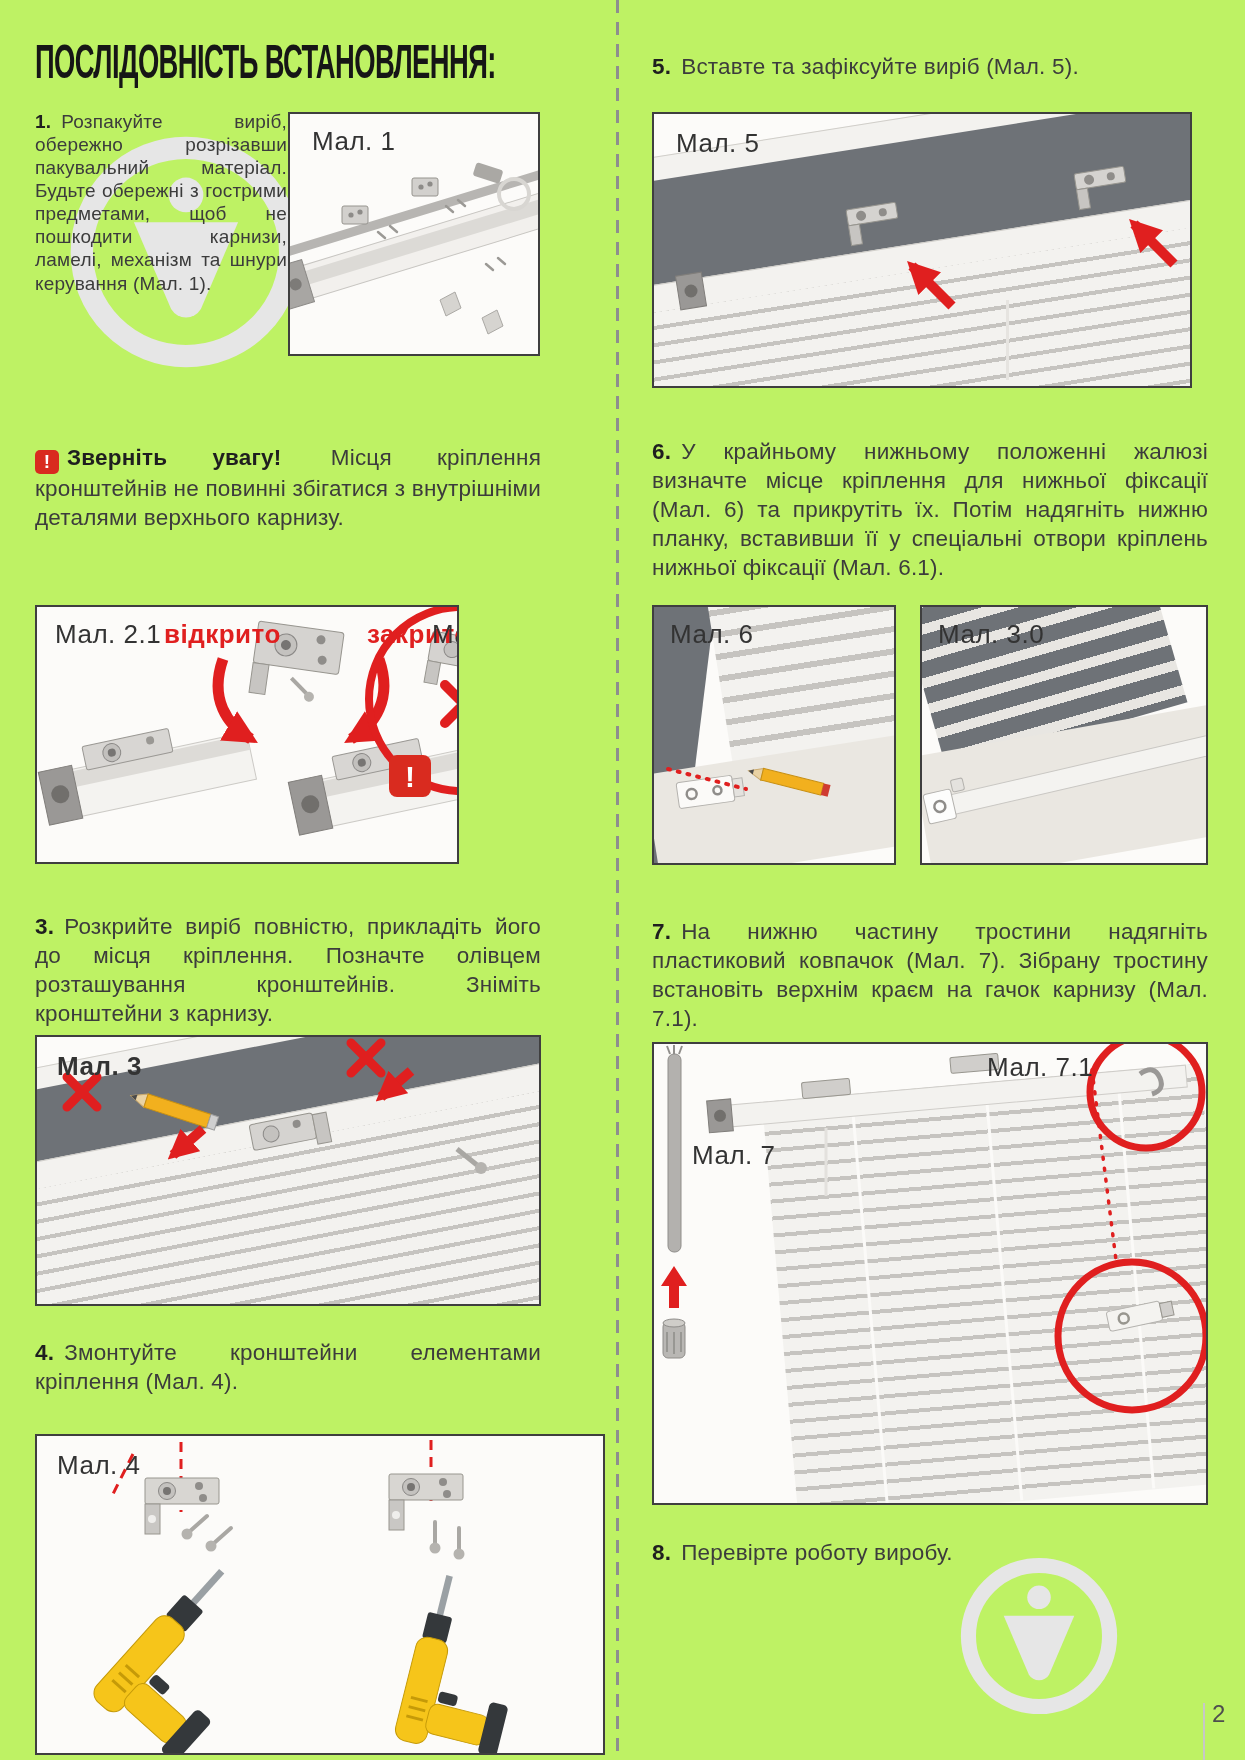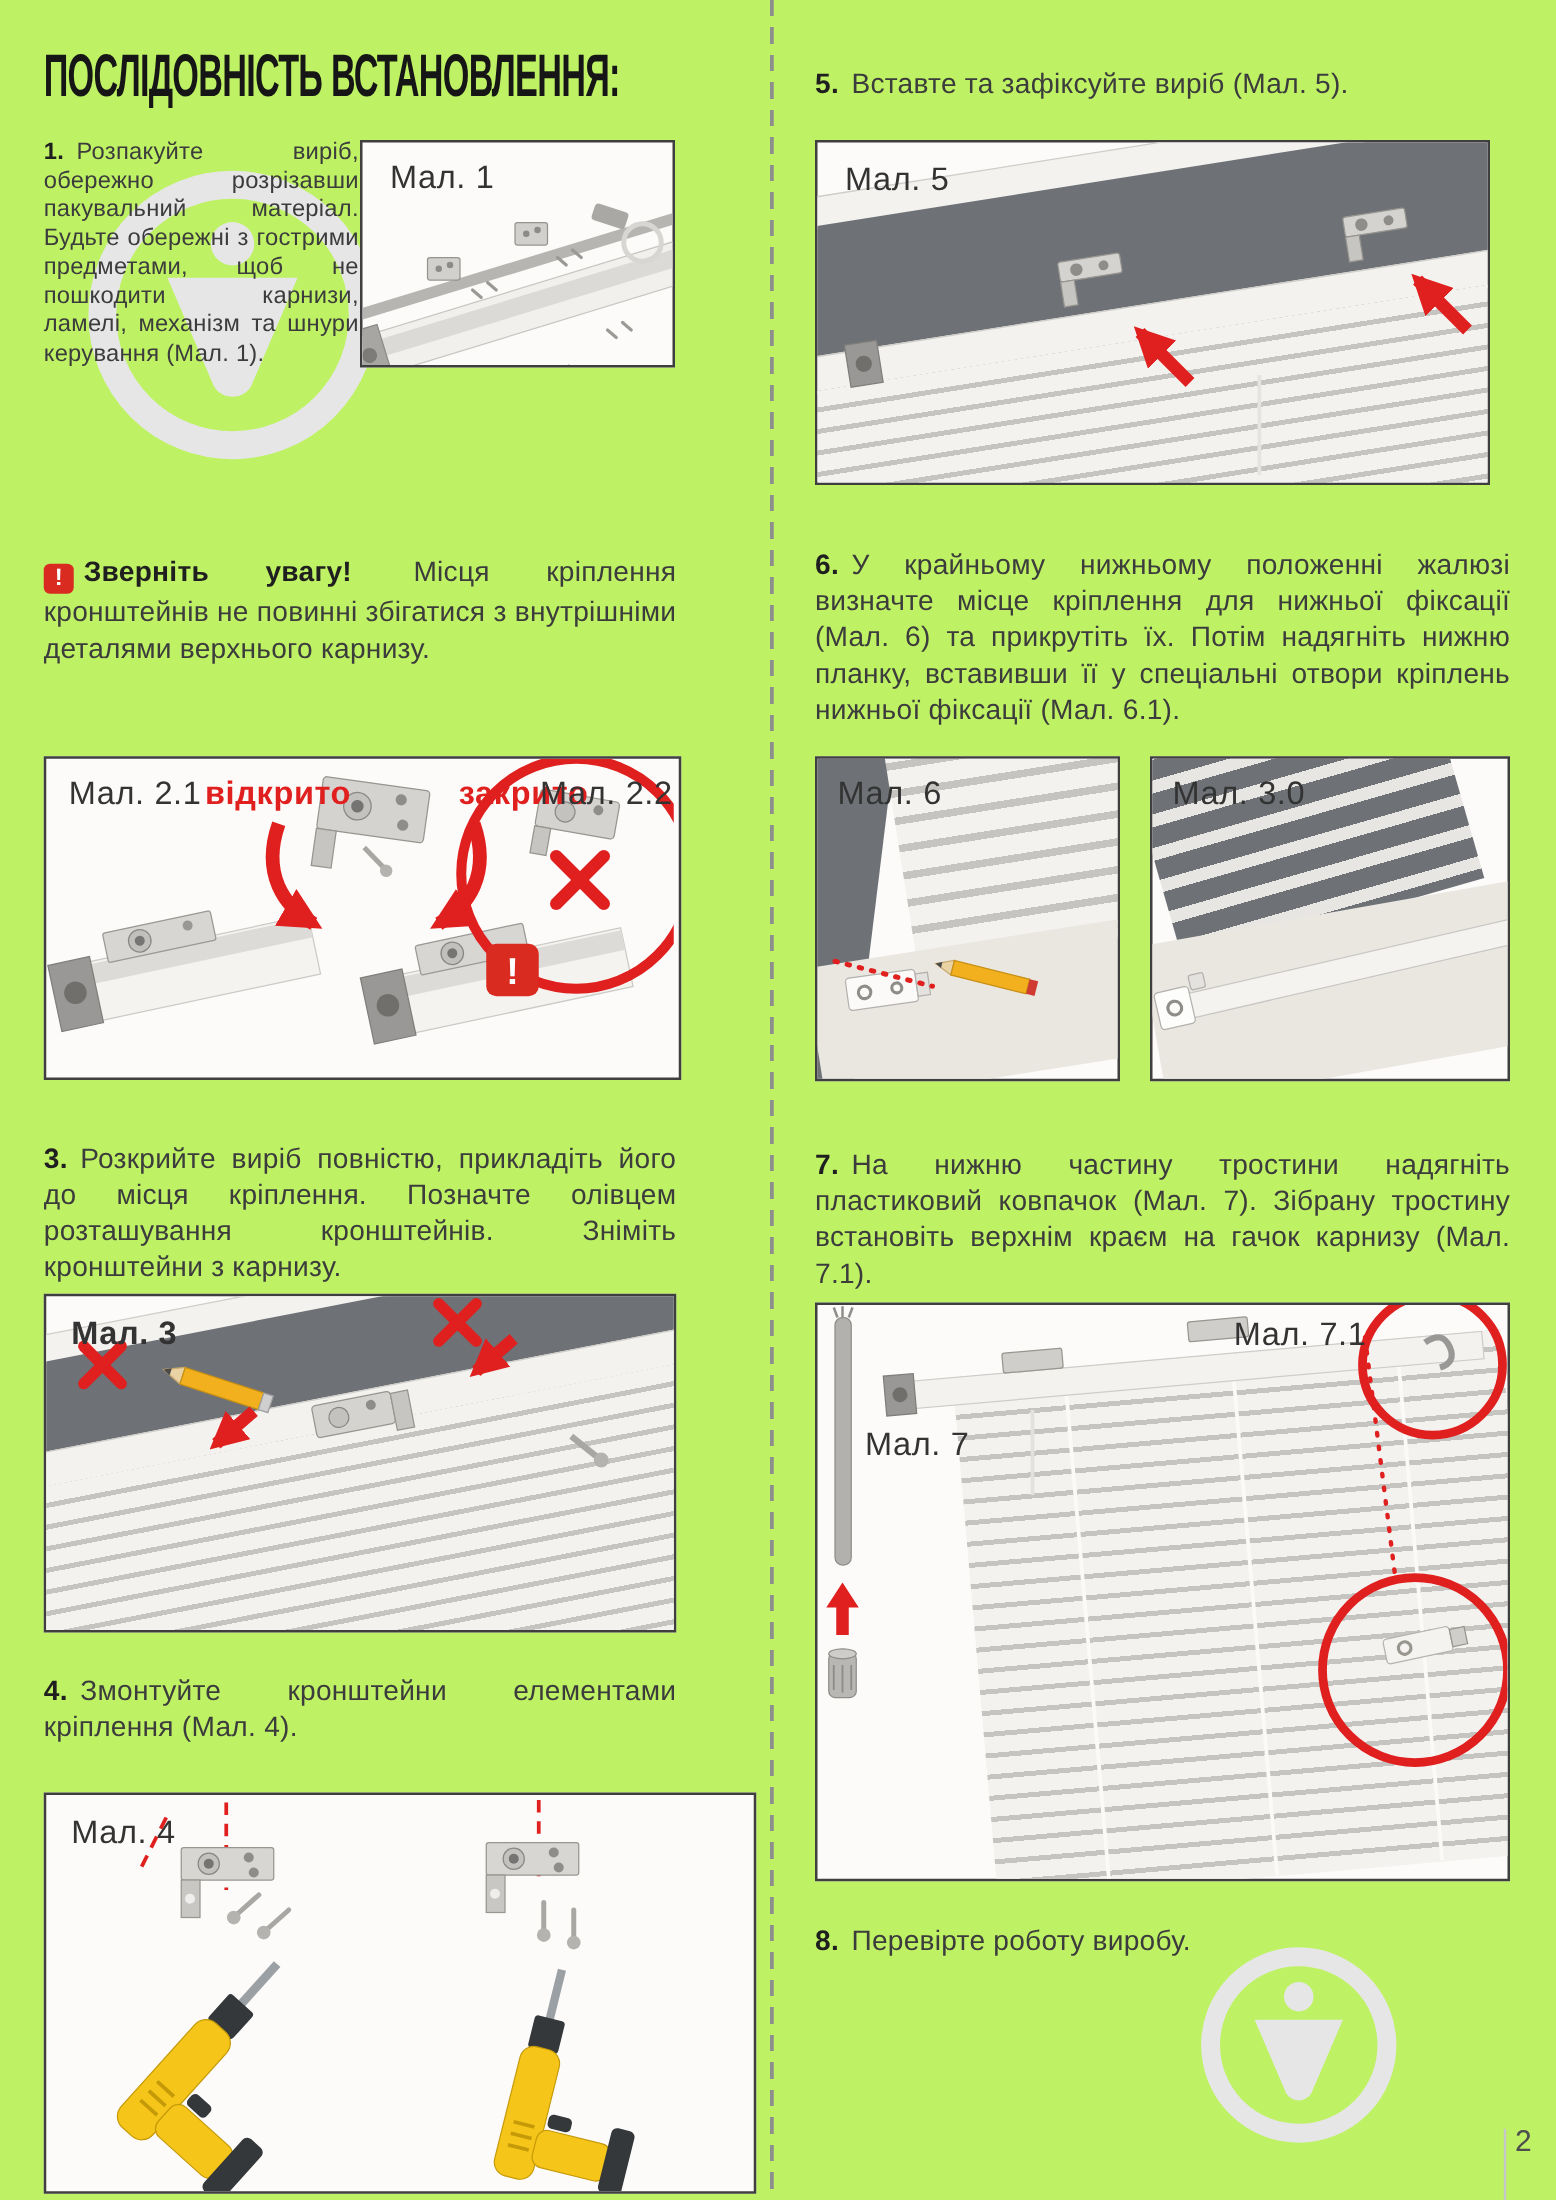--- a/index.html
+++ b/index.html
@@ -27,22 +27,22 @@
   .s8{left:652px;top:1538px;width:556px;text-align:left;}
   .warnico{display:inline-block;width:24px;height:24px;background:#d92b1f;color:#fff;
         border-radius:5px;text-align:center;font-weight:bold;font-size:19px;line-height:24px;
         margin-right:8px;vertical-align:-3px;}
   .figbox{position:absolute;border:2px solid #3f3f3f;background:#fcfbf9;box-sizing:border-box;
         overflow:hidden;z-index:2;}
   .figbox svg.art{position:absolute;left:0;top:0;z-index:3;}
   .layer{position:absolute;z-index:1;}
   .flabel{position:absolute;font-size:26px;color:#333;letter-spacing:.5px;z-index:6;white-space:nowrap;}
   .fred{color:#e01f1f;font-weight:bold;}
-  .fig1{left:288px;top:112px;width:252px;height:182px;}
-  .fig2{left:35px;top:605px;width:510px;height:259px;}
+  .fig1{left:288px;top:112px;width:252px;height:244px;}
+  .fig2{left:35px;top:605px;width:424px;height:259px;}
   .fig3{left:35px;top:1035px;width:506px;height:271px;}
   .fig4{left:35px;top:1434px;width:570px;height:321px;}
   .fig5{left:652px;top:112px;width:540px;height:276px;}
   .fig6{left:652px;top:605px;width:244px;height:260px;}
   .fig61{left:920px;top:605px;width:288px;height:260px;}
   .fig7{left:652px;top:1042px;width:556px;height:463px;}
   .slats{background:repeating-linear-gradient(to bottom,#f3f2ef 0 13px,#c6c4c0 13px 17px);}
   .band{background:#6e7277;}
   .bar{background:#f3f2ef;border:1px solid #d0cec9;}
   .pbar{position:absolute;left:1203px;top:1703px;width:2px;height:57px;background:#c7c7c7;z-index:2;}

